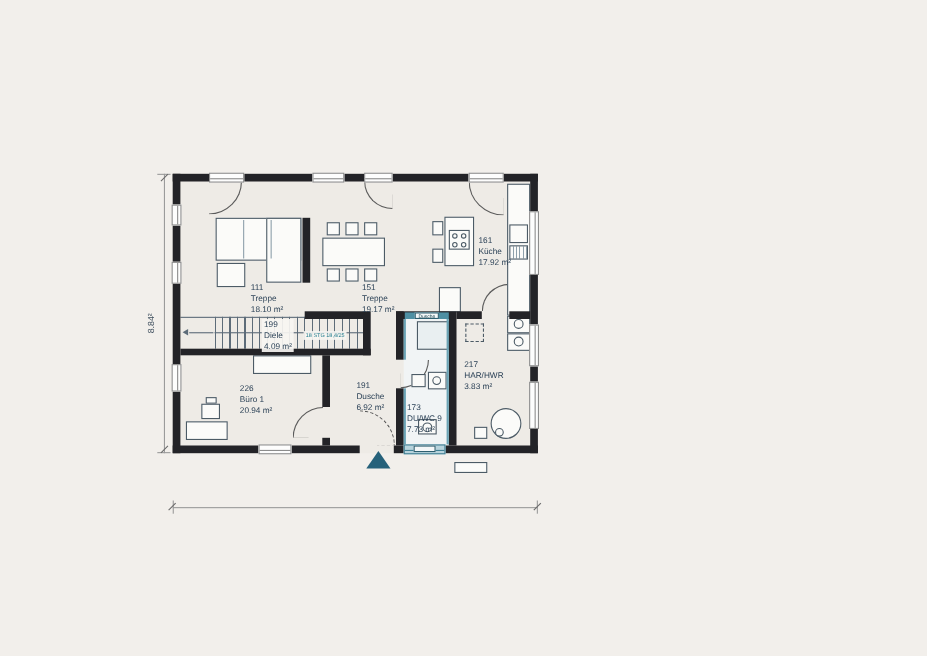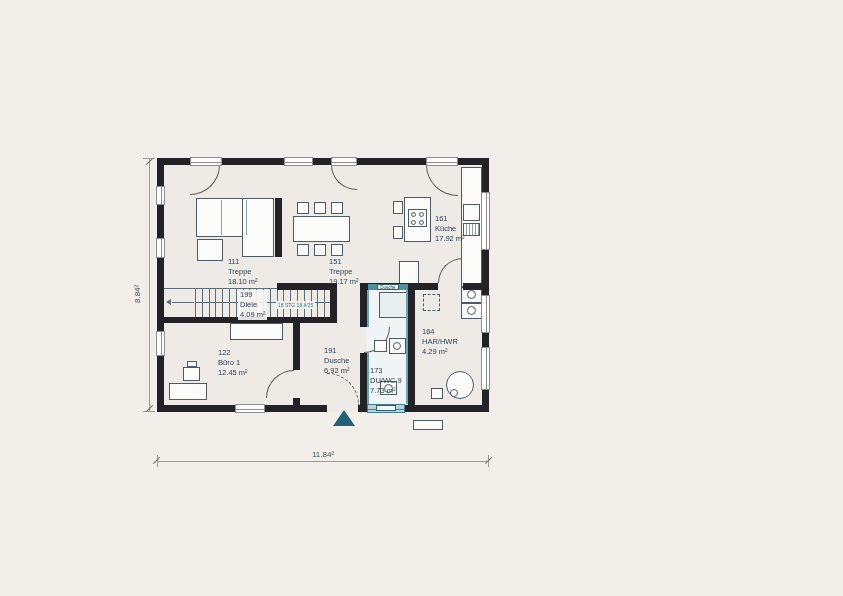--- a/index.html
+++ b/index.html
@@ -186,46 +186,45 @@
     <span>161</span><br>
     <span>Küche</span><br>
     <span>17.92 m²</span>
   </div>
   <div class="room-label bg" style="left:238px;top:290px">
     <span>199</span><br>
     <span>Diele</span><br>
     <span>4.09 m²</span>
   </div>
   <div class="room-label" style="left:218px;top:348px">
-    <span>122</span><br>
+    <span>226</span><br>
     <span>Büro 1</span><br>
-    <span>12.45 m²</span>
+    <span>20.94 m²</span>
   </div>
   <div class="room-label" style="left:324px;top:346px">
     <span>191</span><br>
     <span>Dusche</span><br>
     <span>6.92 m²</span>
   </div>
   <div class="room-label" style="left:370px;top:366px">
     <span>173</span><br>
     <span>DU/WC 9</span><br>
     <span>7.73 m²</span>
   </div>
   <div class="room-label" style="left:422px;top:327px">
-    <span>164</span><br>
+    <span>217</span><br>
     <span>HAR/HWR</span><br>
-    <span>4.29 m²</span>
+    <span>3.83 m²</span>
   </div>
 
   <div class="dim-line" style="left:157px;top:461px;width:332px;height:1px"></div>
   <div class="dim-line" style="left:157px;top:455px;width:1px;height:12px"></div>
   <div class="dim-line" style="left:488px;top:455px;width:1px;height:12px"></div>
   <div class="tick" style="left:152px;top:460px"></div>
   <div class="tick" style="left:484px;top:460px"></div>
-  <div class="dim-text" style="left:157px;top:450px;width:332px;text-align:center">11.84²</div>
 
   <div class="dim-line" style="left:149px;top:158px;width:1px;height:254px"></div>
   <div class="dim-line" style="left:143px;top:158px;width:12px;height:1px"></div>
   <div class="dim-line" style="left:143px;top:411px;width:12px;height:1px"></div>
   <div class="tick" style="left:145px;top:161px"></div>
   <div class="tick" style="left:145px;top:408px"></div>
   <div class="dim-text rot" style="left:133px;top:303px;width:44px">8.84²</div>
 </div>
 
 </body></html>

